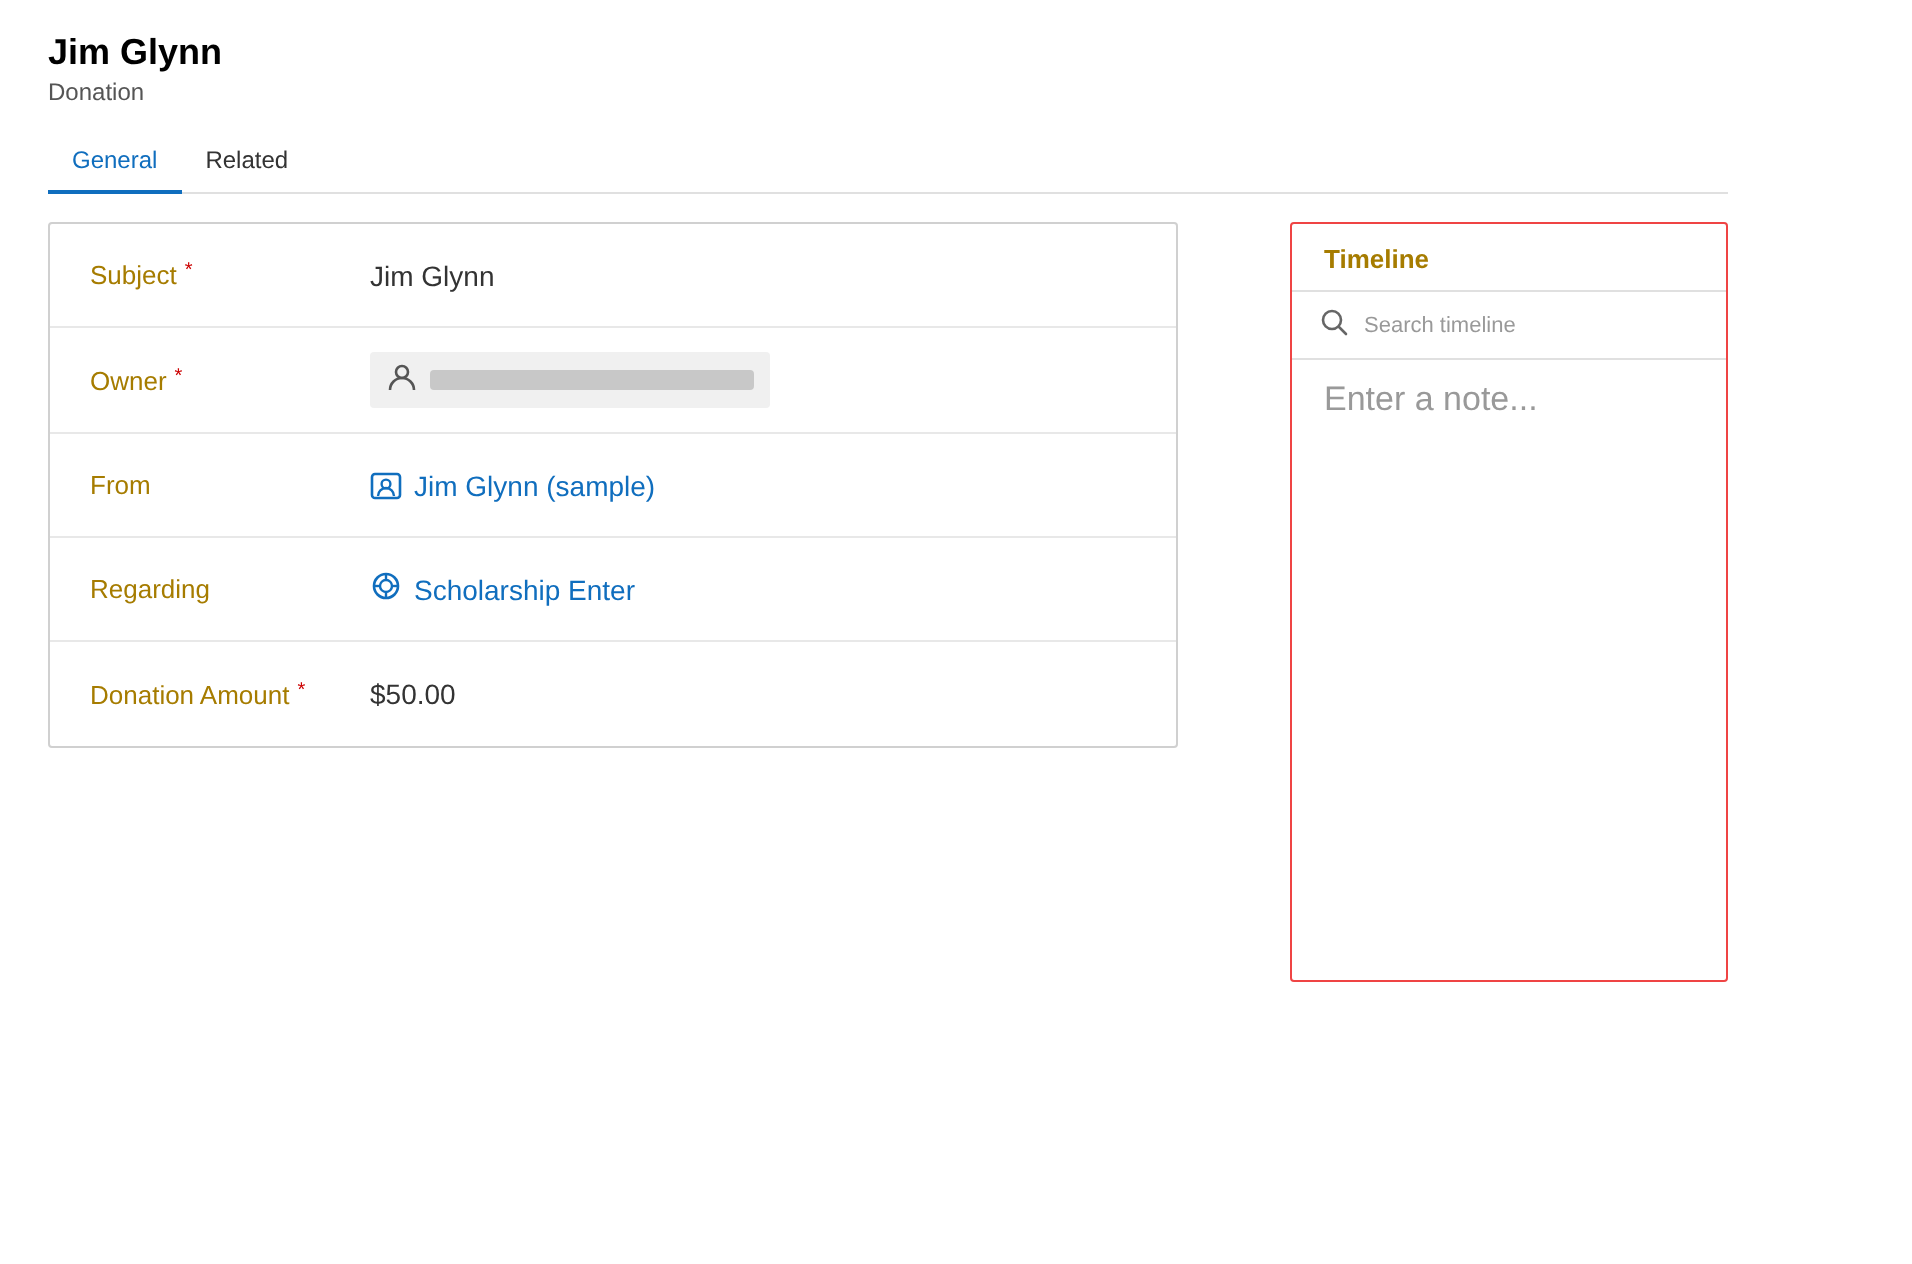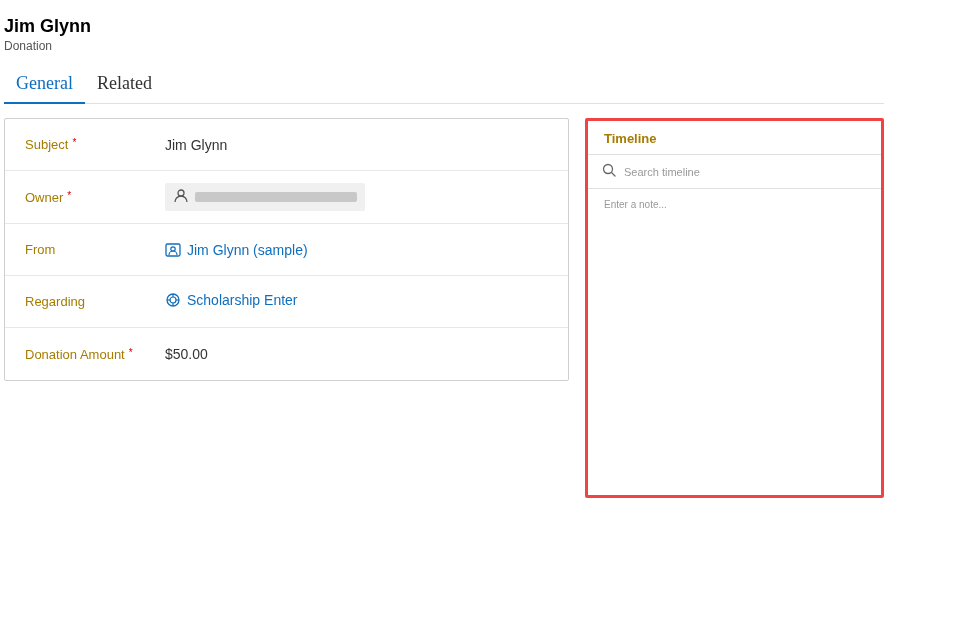--- a/index.html
+++ b/index.html
@@ -11,21 +11,21 @@
     body {
       font-family: 'Segoe UI', Tahoma, Geneva, Verdana, sans-serif;
       font-size: 14px;
       background: #ffffff;
       color: #333;
       width: 956px;
       min-height: 632px;
     }
 
     .page-container {
-      padding: 16px 4px;
+      padding: 16px 24px;
       width: 888px;
     }
 
     .record-title {
       font-size: 18px;
       font-weight: 600;
       color: #000;
       margin-bottom: 2px;
     }
 
@@ -37,25 +37,24 @@
 
     .tabs-bar {
       display: flex;
       border-bottom: 1px solid #e0e0e0;
       margin-bottom: 14px;
     }
 
     .tab {
       padding: 8px 12px;
       cursor: pointer;
-      font-size: 18px;
+      font-size: 12px;
       color: #333;
       border-bottom: 2px solid transparent;
       margin-bottom: -1px;
-      font-family: Liberation Serif, serif;
     }
 
     .tab.active {
       color: #106ebe;
       border-bottom: 2px solid #106ebe;
       font-weight: 500;
     }
 
     .main-content {
       display: flex;
@@ -101,20 +100,21 @@
     .field-value {
       flex: 1;
       font-size: 14px;
       color: #333;
     }
 
     .field-value.linked {
       color: #106ebe;
       cursor: pointer;
       display: flex;
+      align-items: center;
       gap: 6px;
       font-weight: 500;
     }
 
     .owner-input {
       display: flex;
       align-items: center;
       gap: 6px;
       background: #f0f0f0;
       border-radius: 2px;
@@ -131,24 +131,25 @@
     .owner-text-bar {
       flex: 1;
       height: 10px;
       background: #c8c8c8;
       border-radius: 2px;
     }
 
     
     .timeline-panel {
       flex: 1;
-      border: 3px solid #ef4444;
+      border: 1px solid #ef4444;
       border-radius: 2px;
       background: #fff;
       min-height: 380px;
+      margin-left: 40px;
     }
 
     .timeline-header {
       padding: 10px 16px 8px;
       font-size: 13px;
       font-weight: 600;
       color: #a67c00;
       border-bottom: 1px solid #e0e0e0;
     }
 
@@ -173,21 +174,21 @@
       background: transparent;
       flex: 1;
     }
 
     .search-input::placeholder {
       color: #999;
     }
 
     .timeline-note {
       padding: 10px 16px;
-      font-size: 10px;
+      font-size: 17px;
       color: #999;
       cursor: text;
     }
 
     
     .icon-contact {
       display: inline-block;
       width: 16px;
       height: 16px;
       position: relative;

